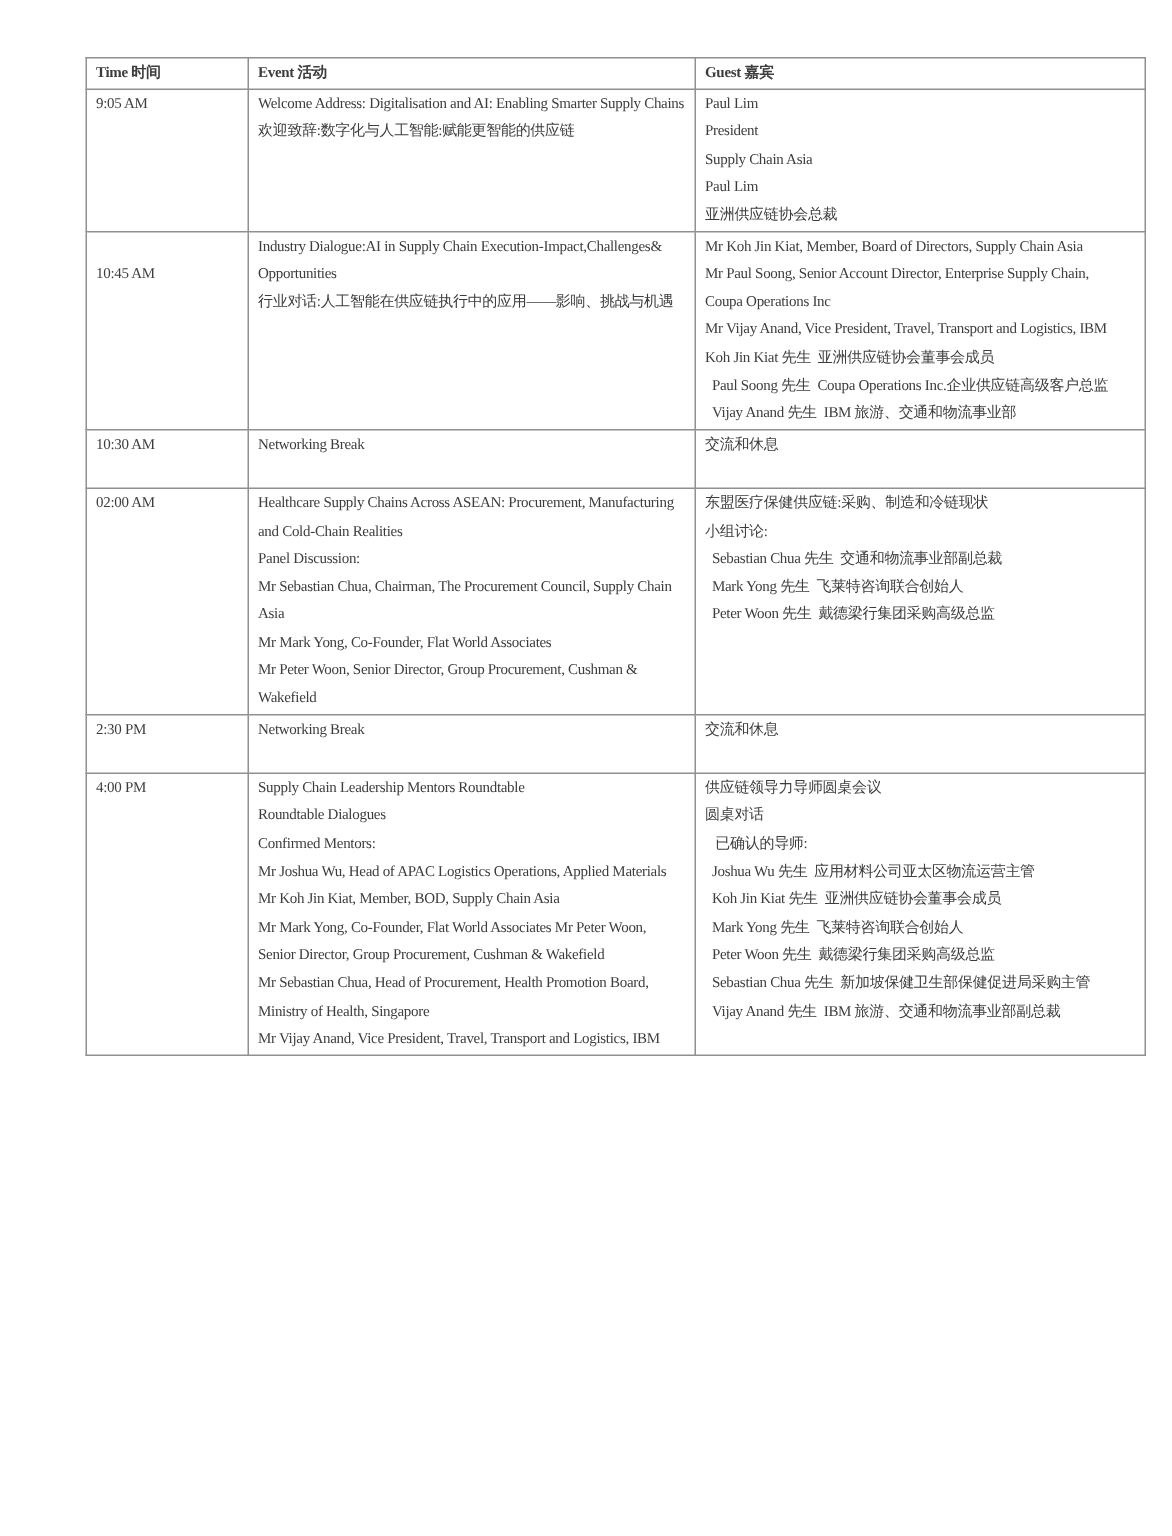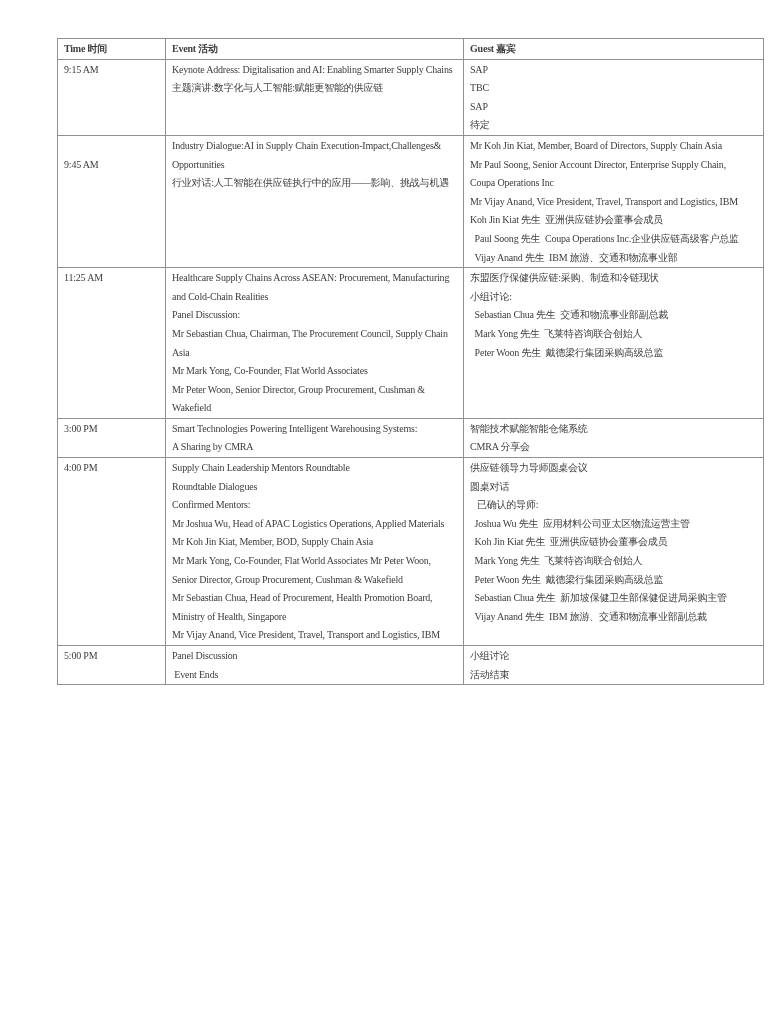--- a/index.html
+++ b/index.html
@@ -56,64 +56,70 @@
     </colgroup>
     <thead>
       <tr>
         <th>Time 时间</th>
         <th>Event 活动</th>
         <th>Guest 嘉宾</th>
       </tr>
     </thead>
     <tbody id="rows">
         <tr>
-          <td>9:15 AM</td>
-          <td>Keynote Address: Digitalisation and AI: Enabling Smarter Supply Chains
-主题演讲:数字化与人工智能:赋能更智能的供应链</td>
-          <td>SAP
-TBC
-SAP
-待定</td>
+          <td>9:05 AM</td>
+          <td>Welcome Address: Digitalisation and AI: Enabling Smarter Supply Chains
+欢迎致辞:数字化与人工智能:赋能更智能的供应链</td>
+          <td>Paul Lim
+President
+Supply Chain Asia
+Paul Lim
+亚洲供应链协会总裁</td>
         </tr>
         <tr>
           <td> 
-9:45 AM</td>
+10:45 AM</td>
           <td>Industry Dialogue:AI in Supply Chain Execution-Impact,Challenges&amp;
 Opportunities
 行业对话:人工智能在供应链执行中的应用——影响、挑战与机遇</td>
           <td>Mr Koh Jin Kiat, Member, Board of Directors, Supply Chain Asia
 Mr Paul Soong, Senior Account Director, Enterprise Supply Chain,
 Coupa Operations Inc
 Mr Vijay Anand, Vice President, Travel, Transport and Logistics, IBM
 Koh Jin Kiat 先生  亚洲供应链协会董事会成员
   Paul Soong 先生  Coupa Operations Inc.企业供应链高级客户总监
   Vijay Anand 先生  IBM 旅游、交通和物流事业部</td>
         </tr>
         <tr>
-          <td>11:25 AM</td>
+          <td>10:30 AM</td>
+          <td>Networking Break
+ </td>
+          <td>交流和休息</td>
+        </tr>
+        <tr>
+          <td>02:00 AM</td>
           <td>Healthcare Supply Chains Across ASEAN: Procurement, Manufacturing
 and Cold-Chain Realities
 Panel Discussion:
 Mr Sebastian Chua, Chairman, The Procurement Council, Supply Chain
 Asia
 Mr Mark Yong, Co-Founder, Flat World Associates
 Mr Peter Woon, Senior Director, Group Procurement, Cushman &amp;
 Wakefield</td>
           <td>东盟医疗保健供应链:采购、制造和冷链现状
 小组讨论:
   Sebastian Chua 先生  交通和物流事业部副总裁
   Mark Yong 先生  飞莱特咨询联合创始人
   Peter Woon 先生  戴德梁行集团采购高级总监</td>
         </tr>
         <tr>
-          <td>3:00 PM</td>
-          <td>Smart Technologies Powering Intelligent Warehousing Systems:
-A Sharing by CMRA</td>
-          <td>智能技术赋能智能仓储系统
-CMRA 分享会</td>
+          <td>2:30 PM</td>
+          <td>Networking Break
+ </td>
+          <td>交流和休息</td>
         </tr>
         <tr>
           <td>4:00 PM</td>
           <td>Supply Chain Leadership Mentors Roundtable
 Roundtable Dialogues
 Confirmed Mentors:
 Mr Joshua Wu, Head of APAC Logistics Operations, Applied Materials
 Mr Koh Jin Kiat, Member, BOD, Supply Chain Asia
 Mr Mark Yong, Co-Founder, Flat World Associates Mr Peter Woon,
 Senior Director, Group Procurement, Cushman &amp; Wakefield
@@ -123,22 +129,15 @@
           <td>供应链领导力导师圆桌会议
 圆桌对话
    已确认的导师:
   Joshua Wu 先生  应用材料公司亚太区物流运营主管
   Koh Jin Kiat 先生  亚洲供应链协会董事会成员
   Mark Yong 先生  飞莱特咨询联合创始人
   Peter Woon 先生  戴德梁行集团采购高级总监
   Sebastian Chua 先生  新加坡保健卫生部保健促进局采购主管
   Vijay Anand 先生  IBM 旅游、交通和物流事业部副总裁</td>
         </tr>
-        <tr>
-          <td>5:00 PM</td>
-          <td>Panel Discussion
- Event Ends</td>
-          <td>小组讨论
-活动结束</td>
-        </tr>
       </tbody>
   </table>
 </div>
 
 </body></html>

